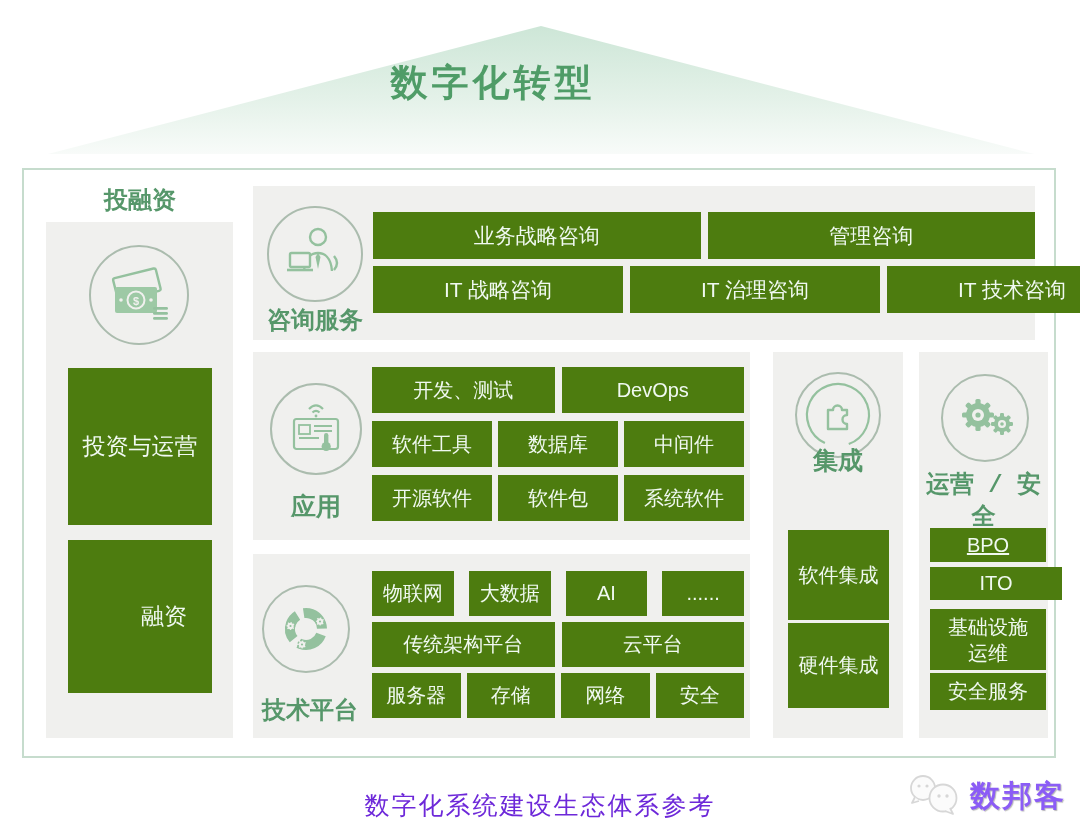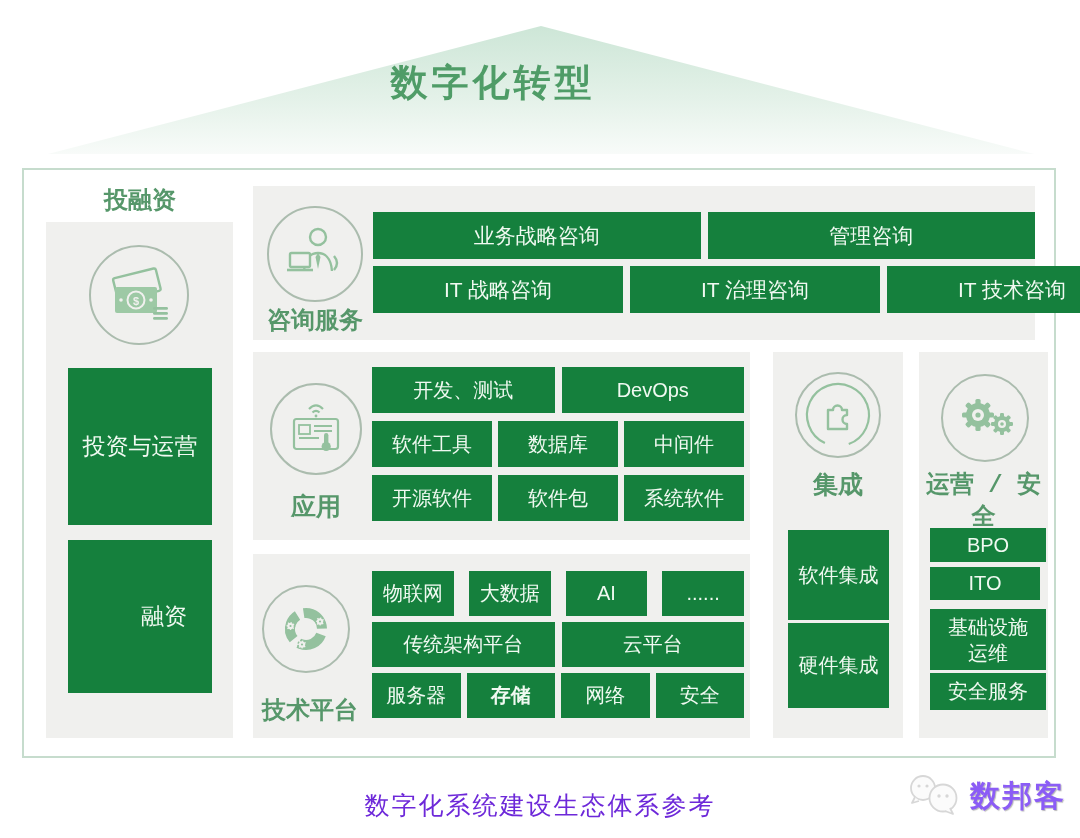--- a/index.html
+++ b/index.html
@@ -11,21 +11,21 @@
         background:linear-gradient(180deg,#cde6d7 0%,#e3f1e8 55%,#f8fbf9 100%);}
   .roof-title{position:absolute;left:0;top:58px;width:986px;text-align:center;
         font-size:37px;font-weight:700;letter-spacing:4px;color:#4f9c67;}
   
   .frame{position:absolute;left:22px;top:168px;width:1034px;height:590px;
          border:2px solid #c6dccd;background:#ffffff;box-sizing:border-box;}
   .panel{position:absolute;background:#f0f0ee;}
   .sec-label{position:absolute;text-align:center;font-weight:700;color:#56976a;font-family:Liberation Mono, monospace;}
   .circle{position:absolute;border:2px solid #abbcae;border-radius:50%;
           display:flex;align-items:center;justify-content:center;box-sizing:border-box;}
-  .gbox{background:#15803d;color:#f0f9f1;display:flex;align-items:center;justify-content:center;
+  .gbox{background:#4d7c0f;color:#f0f9f1;display:flex;align-items:center;justify-content:center;
         text-align:center;box-sizing:border-box;}
   .row{position:absolute;display:flex;}
   .row .gbox{flex:1;}
   .stackbox{position:absolute;}
   .caption{position:absolute;left:0;top:789px;width:1080px;text-align:center;
            font-size:25px;color:#6d28d9;letter-spacing:2px;}
   .watermark{position:absolute;right:14px;top:772px;display:flex;align-items:center;gap:6px;}
   .watermark-text{font-size:30px;font-weight:700;color:#8b5cf6;letter-spacing:2px;
            text-shadow:1px 1px 1px #b9b9b9,-1px -1px 1px #ffffff;}
 </style>
@@ -130,34 +130,34 @@
     <div class="gbox" style="font-size:20px;">大数据</div>
     <div class="gbox" style="font-size:20px;">AI</div>
     <div class="gbox" style="font-size:20px;">......</div>
   </div>
   <div class="row" style="left:372px;top:622px;width:372px;height:45px;gap:7px;">
     <div class="gbox" style="font-size:20px;">传统架构平台</div>
     <div class="gbox" style="font-size:20px;">云平台</div>
   </div>
   <div class="row" style="left:372px;top:673px;width:372px;height:45px;gap:6px;">
     <div class="gbox" style="font-size:20px;">服务器</div>
-    <div class="gbox" style="font-size:20px;font-weight:bold;">存储</div>
+    <div class="gbox" style="font-size:20px;">存储</div>
     <div class="gbox" style="font-size:20px;">网络</div>
     <div class="gbox" style="font-size:20px;">安全</div>
   </div>
 
   <div class="panel" style="left:773px;top:352px;width:130px;height:386px;"></div>
   <div style="position:absolute;left:794px;top:371px;width:88px;height:88px;">
     <svg width="88" height="88" viewBox="0 0 88 88">
       <circle cx="44" cy="44" r="42" fill="none" stroke="#abbcae" stroke-width="2"></circle>
       <circle cx="44" cy="44" r="31" fill="none" stroke="#94c19e" stroke-width="2.2" stroke-dasharray="170 25" transform="rotate(115 44 44)"></circle>
       <path d="M34 39 h5 a4.5 4.5 0 1 1 9 0 h5 v5 a4.5 4.5 0 1 0 0 9 v5 h-19 z" fill="none" stroke="#94c19e" stroke-width="2.4" stroke-linejoin="round"></path>
     </svg>
   </div>
-  <div class="sec-label" style="left:773px;top:468px;width:130px;font-size:25px;text-align:center;">集成</div>
+  <div class="sec-label" style="left:773px;top:444px;width:130px;font-size:25px;text-align:center;">集成</div>
   <div class="gbox stackbox" style="left:788px;top:530px;width:101px;height:90px;font-size:20px;">软件集成</div>
   <div class="gbox stackbox" style="left:788px;top:623px;width:101px;height:85px;font-size:20px;">硬件集成</div>
 
   <div class="panel" style="left:919px;top:352px;width:129px;height:386px;"></div>
   <div class="circle" style="left:941px;top:374px;width:88px;height:88px;">
     <svg width="64" height="52" viewBox="0 0 64 52">
       <g fill="#94c19e">
         <g transform="translate(25,23)">
           <rect x="-2.6" y="-16" width="5.2" height="32" rx="1.6"></rect>
           <rect x="-2.6" y="-16" width="5.2" height="32" rx="1.6" transform="rotate(45)"></rect>
@@ -173,22 +173,22 @@
           <rect x="-2" y="-11" width="4" height="22" rx="1.2" transform="rotate(90)"></rect>
           <rect x="-2" y="-11" width="4" height="22" rx="1.2" transform="rotate(135)"></rect>
           <circle r="8"></circle>
           <circle r="4" fill="#f0f0ee"></circle>
           <circle r="1.8" fill="#94c19e"></circle>
         </g>
       </g>
     </svg>
   </div>
   <div class="sec-label" style="left:919px;top:468px;width:129px;font-size:24px;">运营 / 安全</div>
-  <div class="gbox stackbox" style="left:930px;top:528px;width:116px;height:34px;font-size:20px;">BPO</div>
-  <div class="gbox stackbox" style="left:930px;top:567px;width:110px;height:33px;font-size:20px;">ITO</div>
+  <div class="gbox stackbox" style="left:930px;top:528px;width:116px;height:34px;font-size:20px;text-decoration:underline;">BPO</div>
+  <div class="gbox stackbox" style="left:930px;top:567px;width:132px;height:33px;font-size:20px;">ITO</div>
   <div class="gbox stackbox" style="left:930px;top:609px;width:116px;height:61px;font-size:20px;padding:12px 14px;line-height:1.3;">基础设施运维</div>
   <div class="gbox stackbox" style="left:930px;top:673px;width:116px;height:37px;font-size:20px;">安全服务</div>
 
   <div class="caption">数字化系统建设生态体系参考</div>
 
   <div class="watermark">
     <span>
       <svg width="58" height="44" viewBox="0 0 58 44" fill="#fbfbfb" stroke="#d7d7d7" stroke-width="1.8">
         <circle cx="17" cy="16" r="12"></circle>
         <path d="M9 25 l-3 6 l7 -2" stroke-linejoin="round"></path>

